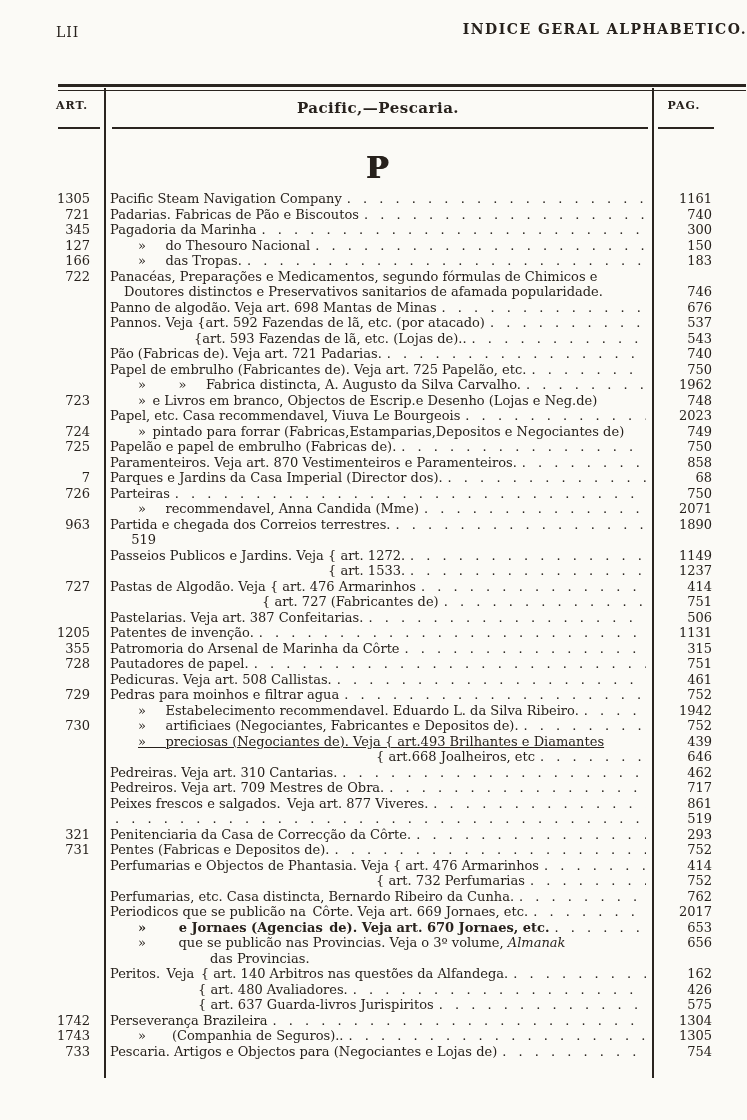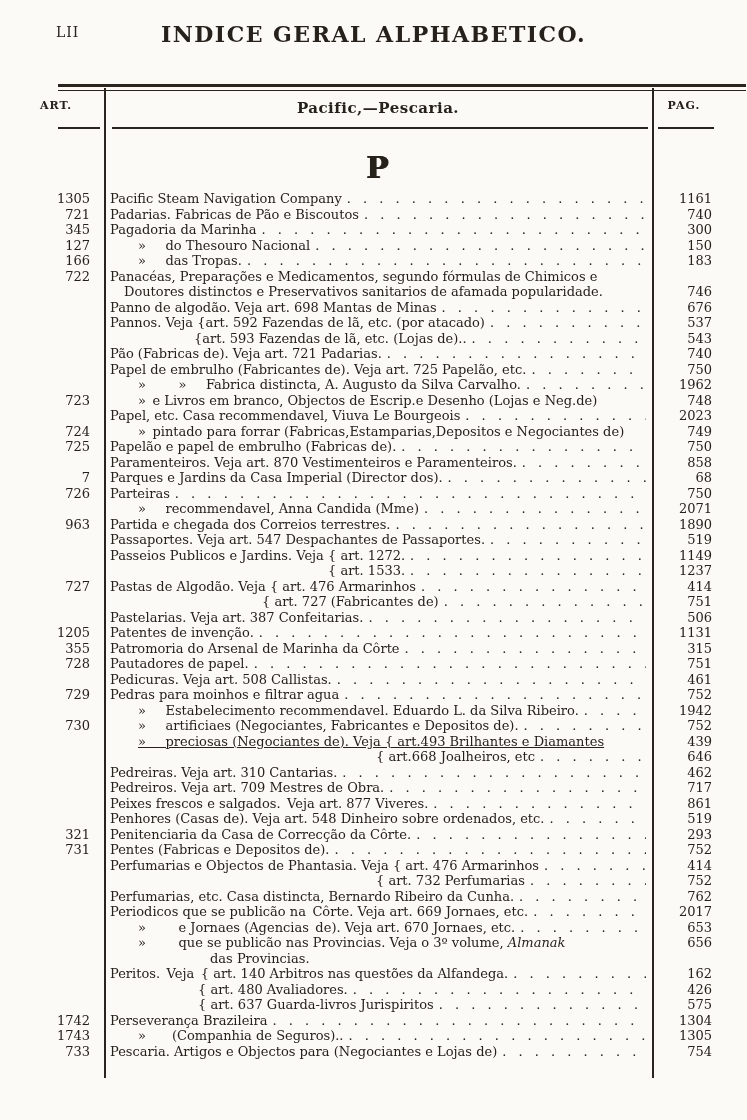--- a/index.html
+++ b/index.html
@@ -6,35 +6,35 @@
   body{
     width:747px;height:1120px;position:relative;overflow:hidden;
     background:#fbfaf6;
     font-family:"DejaVu Serif", serif;
     color:#27211c;
     -webkit-font-smoothing:antialiased;
   }
   .page{position:absolute;inset:0;}
   
   .folio{position:absolute;left:56px;top:24px;font-size:14px;letter-spacing:1px;}
-  .title{position:absolute;left:0;top:21px;width:747px;text-align:center;
-         font-size:22px;font-weight:bold;letter-spacing:1.5px;}
+  .title{position:absolute;left:0;top:21px;width:747px;text-align:right;
+         font-size:14px;font-weight:bold;letter-spacing:1.5px;}
   
   .rule-top{position:absolute;left:58px;top:84px;width:688px;height:3px;
             border-top:3px solid #2a241f;border-bottom:1px solid #2a241f;}
   .v-rule{position:absolute;top:88px;width:2px;height:990px;background:#2a241f;}
   .v-rule.left{left:104px;}
   .v-rule.right{left:652px;}
   .head-underline{position:absolute;top:127px;height:2px;background:#2a241f;}
   .hu-art{left:58px;width:42px;}
   .hu-mid{left:112px;width:536px;}
   .hu-pag{left:658px;width:56px;}
   
   .col-head{position:absolute;top:99px;font-weight:bold;}
-  .col-art{left:40px;width:64px;font-size:11px;letter-spacing:1px;}
+  .col-art{left:40px;width:64px;text-align:center;font-size:11px;letter-spacing:1px;}
   .col-mid{left:104px;width:548px;text-align:center;font-size:15px;letter-spacing:.5px;}
   .col-pag{left:652px;width:64px;text-align:center;font-size:11px;letter-spacing:1px;}
   
   .section-letter{position:absolute;left:104px;top:150px;width:548px;text-align:center;
                   font-size:30px;font-weight:bold;letter-spacing:2px;
                   text-shadow:1px 0 0 #27211c;}
   
   .rows{position:absolute;left:0;top:191px;width:747px;font-size:13px;line-height:15.5px;}
   .row{display:flex;height:15.5px;white-space:nowrap;}
   .art{width:90px;text-align:right;flex:0 0 90px;}
@@ -236,24 +236,20 @@
       <div class="row">
         <span class="art">963</span>
         <span class="mid">
           <span class="txt">Partida e chegada dos Correios terrestres.</span>
           <span class="lead"></span>
         </span>
         <span class="pag">1890</span>
       </div>
       <div class="row">
         <span class="art"></span>
-        <span class="mid">
-          <span class="txt">Passaportes. Veja art. 547 Despachantes de Passaportes.</span>
-          <span class="lead"></span>
-        </span>
         <span class="pag">519</span>
       </div>
       <div class="row">
         <span class="art"></span>
         <span class="mid">
           <span class="txt">Passeios Publicos e Jardins. Veja { art. 1272.</span>
           <span class="lead"></span>
         </span>
         <span class="pag">1149</span>
       </div>
@@ -380,21 +376,20 @@
         <span class="art"></span>
         <span class="mid">
           <span class="txt">Peixes frescos e salgados. Veja art. 877 Viveres.</span>
           <span class="lead"></span>
         </span>
         <span class="pag">861</span>
       </div>
       <div class="row">
         <span class="art"></span>
         <span class="mid">
-          <span class="txt">Penhores (Casas de). Veja art. 548 Dinheiro sobre ordenados, etc.</span>
           <span class="lead"></span>
         </span>
         <span class="pag">519</span>
       </div>
       <div class="row">
         <span class="art">321</span>
         <span class="mid">
           <span class="txt">Penitenciaria da Casa de Correcção da Côrte.</span>
           <span class="lead"></span>
         </span>
@@ -436,21 +431,21 @@
         <span class="art"></span>
         <span class="mid">
           <span class="txt">Periodicos que se publicão na Côrte. Veja art. 669 Jornaes, etc.</span>
           <span class="lead"></span>
         </span>
         <span class="pag">2017</span>
       </div>
       <div class="row">
         <span class="art"></span>
         <span class="mid">
-          <span class="txt" style="padding-left: 28px;">»   e Jornaes (Agencias de). Veja art. 670 Jornaes, etc.</span>
+          <span class="txt" style="padding-left: 28px; font-weight: bold;">»   e Jornaes (Agencias de). Veja art. 670 Jornaes, etc.</span>
           <span class="lead"></span>
         </span>
         <span class="pag">653</span>
       </div>
       <div class="row">
         <span class="art"></span>
         <span class="mid">
           <span class="txt" style="padding-left: 28px;">»   que se publicão nas Provincias. Veja o 3º volume, <i>Almanak</i></span>
         </span>
         <span class="pag">656</span>

